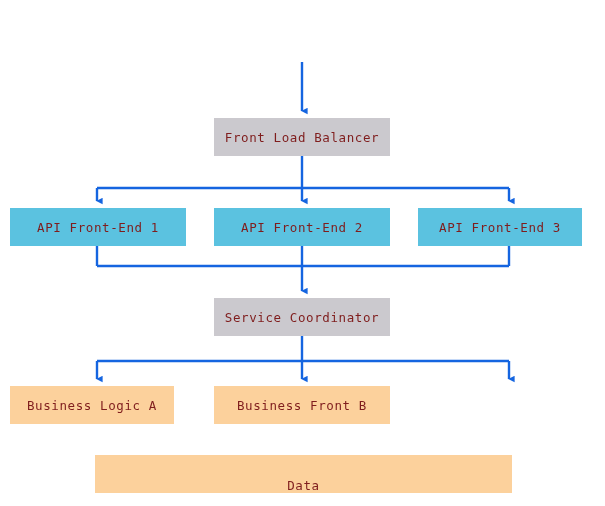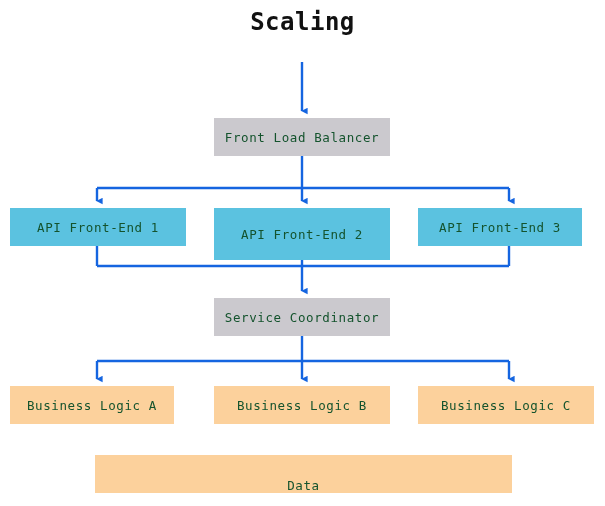--- a/index.html
+++ b/index.html
@@ -28,21 +28,21 @@
     width: 605px;
     height: 506px;
     pointer-events: none;
   }
   .node {
     position: absolute;
     box-sizing: border-box;
     display: flex;
     align-items: center;
     justify-content: center;
-    color: #14532d;
+    color: #7f1d1d;
     font-family: "DejaVu Sans Mono", "Liberation Mono", monospace;
     font-size: 12.5px;
     letter-spacing: 0.6px;
     white-space: nowrap;
     user-select: none;
   }
   .node-gray   { background: #cbc9ce; }
   .node-blue   { background: #5bc2e0; }
   .node-orange { background: #fcd19c; }
 
@@ -58,21 +58,20 @@
     color: #111111;
     letter-spacing: 0.5px;
     user-select: none;
   }
 </style>
 </head>
 <body>
 
 <div id="canvas">
 
-  <div id="title">Scaling</div>
 
   <svg id="svg-layer" width="605" height="506" viewBox="0 0 605 506" xmlns="http://www.w3.org/2000/svg">
     <defs>
       <marker id="arrowhead" markerWidth="7" markerHeight="7" refX="3.2" refY="5.6" orient="auto" markerUnits="userSpaceOnUse">
         <path d="M0,0 L6.4,0 L3.2,6.4 Z" fill="#1565e0"></path>
       </marker>
     </defs>
 
     <g stroke="#1565e0" stroke-width="2.4" fill="none">
 
@@ -97,38 +96,35 @@
     </g>
   </svg>
 
   <div class="node node-gray" style="left:214px; top:118px; width:176px; height:38px;">
     <span>Front Load Balancer</span>
   </div>
 
   <div class="node node-blue" style="left:10px; top:208px; width:176px; height:38px;">
     <span>API Front-End 1</span>
   </div>
-  <div class="node node-blue" style="left:214px; top:208px; width:176px; height:52px;">
+  <div class="node node-blue" style="left:214px; top:208px; width:176px; height:38px;">
     <span>API Front-End 2</span>
   </div>
   <div class="node node-blue" style="left:418px; top:208px; width:164px; height:38px;">
     <span>API Front-End 3</span>
   </div>
 
   <div class="node node-gray" style="left:214px; top:298px; width:176px; height:38px;">
     <span>Service Coordinator</span>
   </div>
 
   <div class="node node-orange" style="left:10px; top:386px; width:164px; height:38px;">
     <span>Business Logic A</span>
   </div>
   <div class="node node-orange" style="left:214px; top:386px; width:176px; height:38px;">
-    <span>Business Logic B</span>
-  </div>
-  <div class="node node-orange" style="left:418px; top:386px; width:176px; height:38px;">
-    <span>Business Logic C</span>
+    <span>Business Front B</span>
   </div>
 
   <div class="node node-orange" style="left:95px; top:455px; width:417px; height:38px;align-items:flex-end;">
     <span>Data</span>
   </div>
 
 </div>
 
 </body></html>

